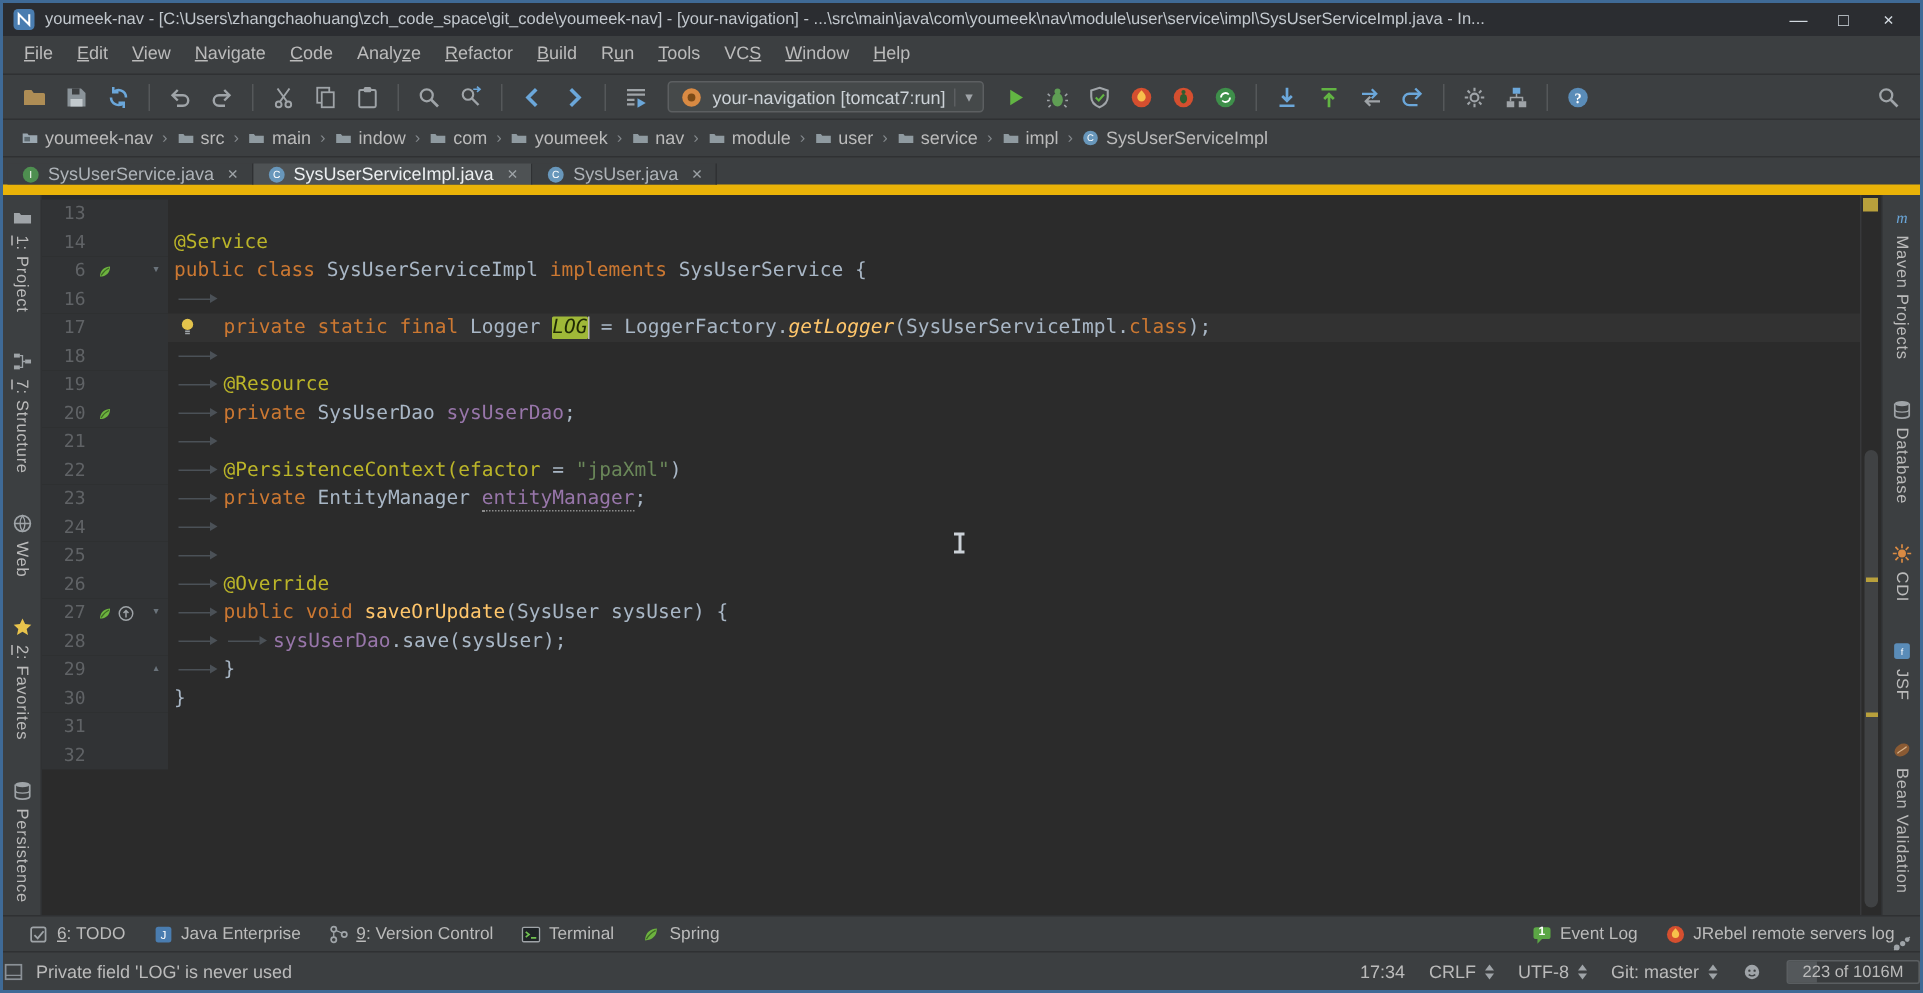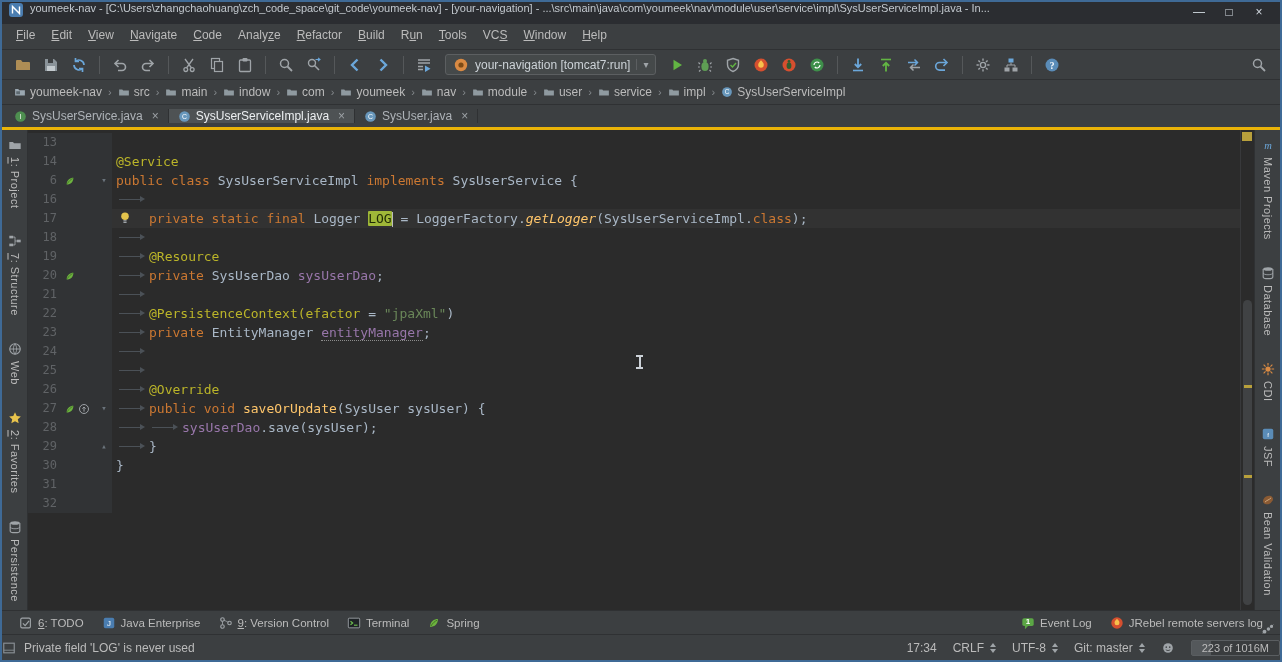--- a/index.html
+++ b/index.html
@@ -1,21 +1,21 @@
 <!DOCTYPE html>
 <html><head>
 <meta charset="utf-8">
 <style>
   *{box-sizing:border-box;margin:0;padding:0}
   html,body{width:1282px;height:662px;overflow:hidden}
   body{font-family:"Liberation Sans",sans-serif;background:#2b2b2b;color:#bbbbbb}
   .window{width:1282px;height:662px;display:flex;flex-direction:column;border:2px solid #3f6a96}
 
   
-  .titlebar{height:22px;background:#2b2d31;display:flex;gap:6px;padding:0 6px;flex-shrink:0}
+  .titlebar{height:22px;background:#2b2d31;display:flex;align-items:center;gap:6px;padding:0 6px;flex-shrink:0}
   .title-text{flex:1;font-size:11px;color:#c2c8ce;white-space:nowrap;overflow:hidden;text-overflow:ellipsis}
   .win-controls{display:flex}
   .win-btn{width:30px;text-align:center;color:#d3dae1;font-size:12px;line-height:20px;cursor:default}
 
   
   .menubar{height:26px;background:#3c3f41;display:flex;align-items:flex-start;padding:0 6px;font-size:12px;border-bottom:1px solid #2f3133;flex-shrink:0}
   .menu-item{padding:4px 8px;color:#bbbbbb}
   .mn{text-decoration:underline}
 
   
@@ -32,21 +32,21 @@
   .icon svg{width:100%;height:100%;display:block}
   .badge{position:absolute;left:50%;top:42%;transform:translate(-50%,-50%);font-size:8px;color:#fff;font-weight:bold}
 
   
   .navbar{height:25px;background:#3c3f41;display:flex;align-items:center;padding:0 10px;font-size:12px;border-bottom:1px solid #2f3133;flex-shrink:0}
   .crumb{display:flex;align-items:center;gap:4px;padding:1px 2px;color:#bbbbbb;white-space:nowrap}
   .crumb .icon{width:12px;height:12px}
   .crumb-sep{color:#84898d;margin:0 4px;font-size:11px}
 
   
-  .tabbar{height:25px;background:#3c3f41;display:flex;align-items:center;padding-left:3px;border-bottom:3px solid #eab308;flex-shrink:0}
+  .tabbar{height:25px;background:#3c3f41;display:flex;align-items:flex-end;padding-left:3px;border-bottom:7px solid #eab308;flex-shrink:0}
   .tab{display:flex;align-items:center;gap:5px;padding:0 9px;font-size:12px;background:#3c3f41;border-right:1px solid #2f3133;color:#aeb3b8;white-space:nowrap}
   .tab .icon{width:13px;height:13px}
   .tab.active{background:#4e5254;color:#eceff1}
   .tab-close{color:#9da2a6;margin-left:4px;font-size:12px;line-height:1}
 
   
   .main{flex:1;display:flex;min-height:0}
   .stripe{width:26px;background:#3c3f41;display:flex;flex-direction:column;align-items:center;padding-top:8px;flex-shrink:0}
   .stripe.left{border-right:1px solid #2f3133}
   .stripe.right{border-left:1px solid #2f3133}
@@ -65,21 +65,21 @@
   .fold{width:12px;color:#6a737b;font-size:9px;text-align:center;flex-shrink:0}
   .ltext{flex:1;color:#a9b7c6;padding-left:4px;white-space:pre}
   .code-line.cur .ltext{background:#323232}
   .tk-k{color:#cc7832}
   .tk-a{color:#bbb529}
   .tk-s{color:#6a8759}
   .tk-f{color:#9876aa}
   .tk-m{color:#ffc66b}
   .tk-sm{color:#ffc66b;font-style:italic}
   .tk-u{color:#9876aa;border-bottom:1px dotted #8c8c8c}
-  .tk-hl{background:#9fb838;color:#1f2a05;border-radius:1px}
+  .tk-hl{background:#9fb838;color:#1f2a05;font-style:italic;border-radius:1px}
   .tk-caret{display:inline-block;width:1px;height:15px;background:#bbbbbb;vertical-align:middle}
   .tk-t{display:inline-block;width:33px;height:19px;position:relative;vertical-align:top}
   .tk-t::before{content:"";position:absolute;left:3px;right:9px;top:9px;border-top:1px solid #4b5157}
   .tk-t::after{content:"";position:absolute;right:4px;top:6px;width:0;height:0;border-top:3px solid transparent;border-bottom:3px solid transparent;border-left:5px solid #4b5157}
   .line-bulb{display:inline-block;width:33px;height:19px;position:relative;vertical-align:top}
   .line-bulb svg{position:absolute;left:2px;top:2px;width:14px;height:14px}
 
   .scrollbar{position:absolute;top:0;right:0;bottom:0;width:14px;background:#2b2b2b;border-left:1px solid #38393b}
   .scroll-thumb{position:absolute;left:2px;right:2px;top:170px;height:305px;background:#4b4f52;border-radius:5px;opacity:.65}
   .stripe-mark{position:absolute;right:2px;background:#b8a03c}

